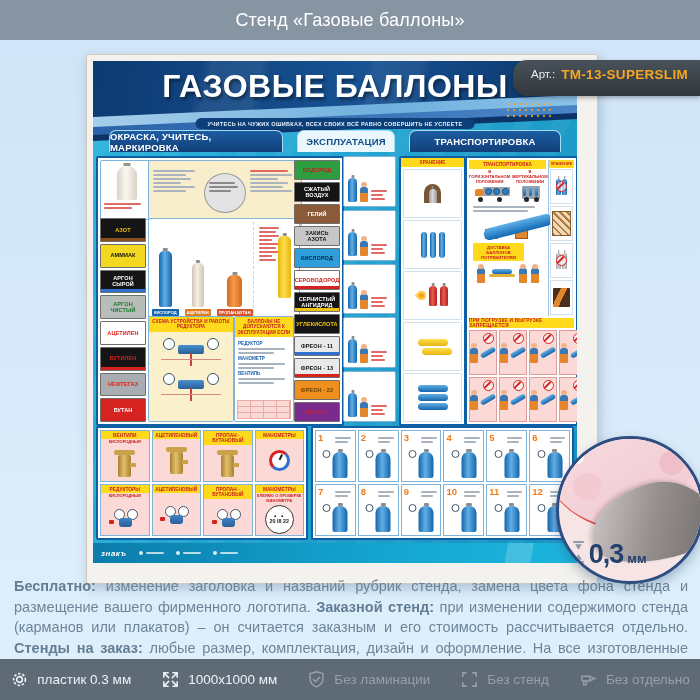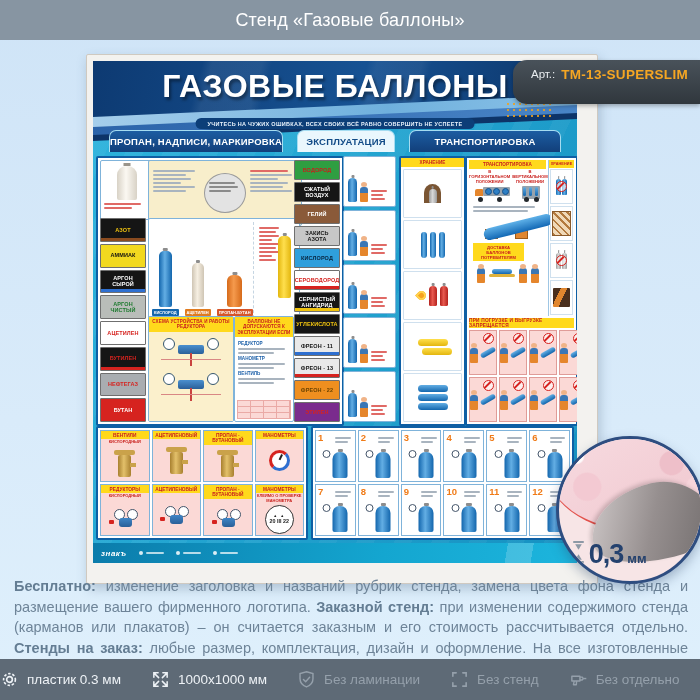--- a/index.html
+++ b/index.html
@@ -199,21 +199,21 @@
   .poster-footer{position:absolute;left:0;right:0;bottom:0;height:20px;z-index:2;
     background:linear-gradient(100deg,#0b7cab,#14a6d0 60%,#1db5dd);display:flex;align-items:center;gap:12px;padding:0 8px;}
   .poster-footer::after{content:"";position:absolute;right:0;top:0;bottom:0;width:100px;
     background:linear-gradient(100deg,transparent 0 30%,rgba(255,255,255,.18) 30% 55%,transparent 55%);}
   .brand{color:#fff;font-style:italic;font-weight:700;font-size:8px;letter-spacing:.5px;}
   .f-item{display:flex;align-items:center;gap:3px;}
   .f-item b{width:4px;height:4px;border-radius:50%;background:rgba(255,255,255,.85);}
   .f-item i{width:18px;height:2px;border-radius:1px;background:rgba(255,255,255,.7);}
   
   .art-badge{position:absolute;top:60px;right:0;height:28px;z-index:4;display:flex;align-items:center;gap:6px;
-    padding:0 12px 16px 18px;background:linear-gradient(#49525a,#30373d);border-radius:14px 0 0 14px;
+    padding:0 12px 8px 18px;background:linear-gradient(#49525a,#30373d);border-radius:14px 0 0 14px;
     box-shadow:0 2px 4px rgba(0,0,0,.3);}
   .badge-prefix{color:#e8ecef;font-size:11.5px;}
   .badge-code{color:#f5a623;font-size:13.5px;font-weight:800;letter-spacing:.3px;}
   
   .inset{position:absolute;left:556px;top:436px;width:142px;height:142px;border-radius:50%;
     border:3px solid #2e4d80;overflow:hidden;background:#f7e5e6;z-index:5;
     box-shadow:0 5px 12px rgba(44,70,105,.35);}
   .tex{position:absolute;left:-10%;top:-12%;width:124%;height:76%;
     border-radius:0 0 48% 52%/0 0 55% 62%;border-bottom:2px solid #e2504a;
     background:
@@ -230,21 +230,21 @@
     box-shadow:-2px -2px 4px rgba(0,0,0,.18);}
   .thick{position:absolute;left:9%;bottom:8%;display:flex;align-items:center;gap:4px;z-index:2;}
   .th-val{font-size:27px;font-weight:800;color:#24416e;letter-spacing:-1px;}
   .th-unit{font-size:13px;font-weight:700;color:#24416e;margin-top:9px;}
   
   .desc{position:absolute;left:14px;top:576px;width:674px;font-size:14.5px;line-height:1.43;
     color:#6e8498;text-align:justify;z-index:2;}
   .desc strong{font-weight:700;color:#647d93;}
   
   .bottom-bar{position:absolute;left:0;right:0;bottom:0;height:41px;background:#5e6a76;
-    display:flex;align-items:center;gap:30px;z-index:6;}
+    display:flex;align-items:center;justify-content:center;gap:30px;z-index:6;}
   .spec-item{display:flex;align-items:center;gap:8px;font-size:13.5px;}
   .spec-item .ic{display:flex;align-items:center;}
   .spec-item.bright{color:#eef2f6;} .spec-item.muted{color:#95a0ab;}
 </style>
 </head>
 <body>
 
 <div class="top-bar">
   <span>Стенд «Газовые баллоны»</span>
 </div>
@@ -253,21 +253,21 @@
   <div class="poster-inner">
     <div class="poster-head">
       <div class="poster-title">ГАЗОВЫЕ БАЛЛОНЫ</div>
     </div>
     <div class="band light"></div>
     <div class="band mid"></div>
     <div class="band dark"></div>
     <div class="dots"></div>
     <div class="quote">УЧИТЕСЬ НА ЧУЖИХ ОШИБКАХ, ВСЕХ СВОИХ ВСЁ РАВНО СОВЕРШИТЬ НЕ УСПЕЕТЕ</div>
     <div class="tabs" id="tabs">
-        <div class="tab dark tab1">ПРОПАН, НАДПИСИ, МАРКИРОВКА</div>
+        <div class="tab dark tab1">ОКРАСКА, УЧИТЕСЬ, МАРКИРОВКА</div>
         <div class="tab light tab2">ЭКСПЛУАТАЦИЯ</div>
         <div class="tab dark tab3">ТРАНСПОРТИРОВКА</div>
       </div>
 
     <div class="panel-group sec-left">
       <div class="cyl-diagram mini-panel">
         <div class="wcyl"></div>
         <div class="tline red w80"></div>
         <div class="tline red w60"></div>
       </div>

